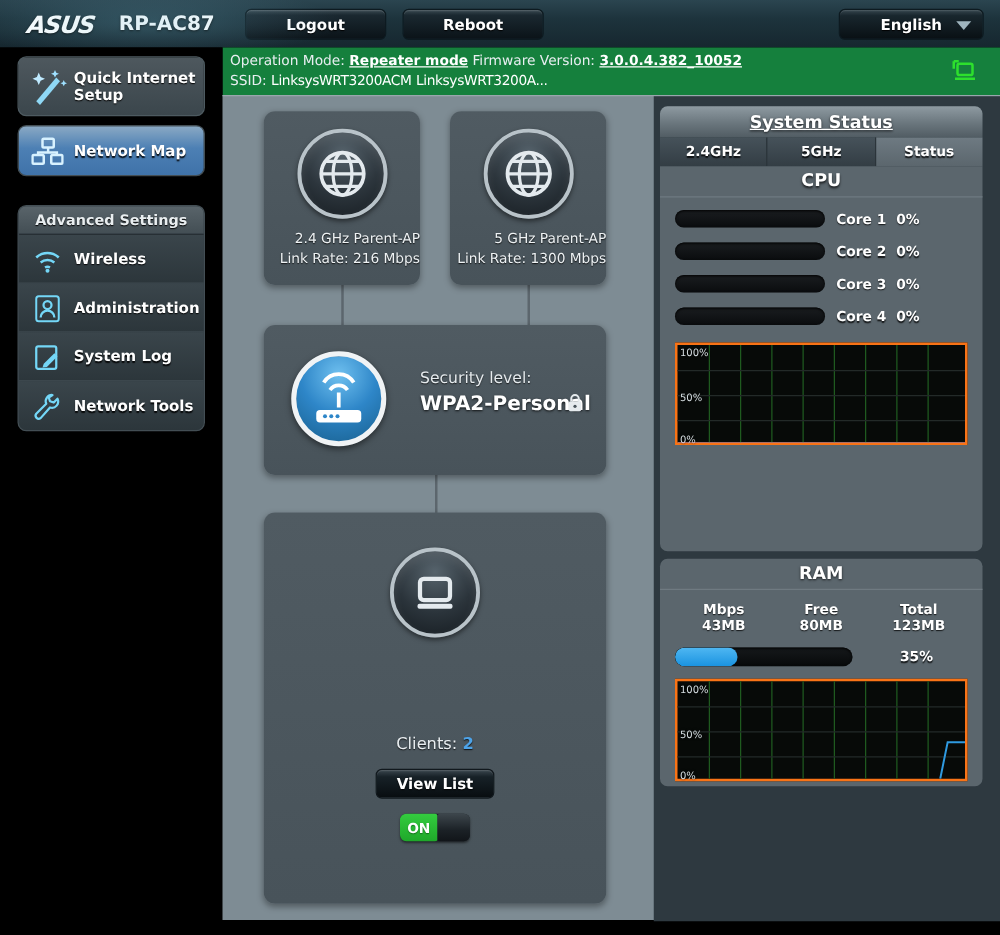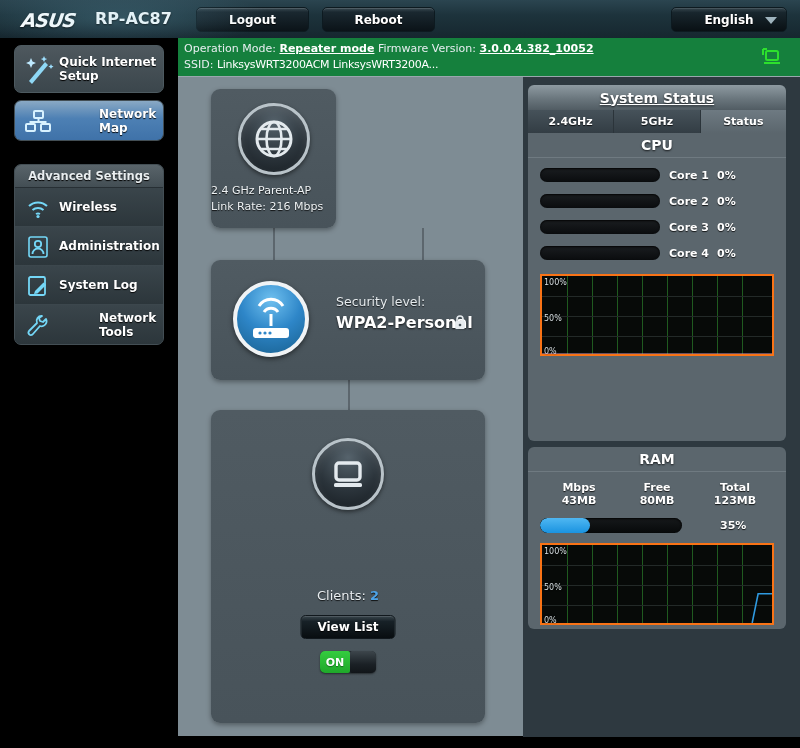--- a/index.html
+++ b/index.html
@@ -106,21 +106,21 @@
     height: 23px; background: linear-gradient(180deg,#59646a,#434e54);
     color: #e9eef0; font-size: 11.5px; font-weight: bold;
     display: flex; align-items: center; justify-content: center;
     text-shadow: 0 1px 1px #000; border-bottom: 1px solid #272f34;
   }
   .side-item {
     position: relative; height: 39px; display: flex; align-items: center;
     border-bottom: 1px solid #3c474d; cursor: pointer;
     background: linear-gradient(180deg,#3a454b,#2c363b);
   }
-  .side-item:last-child { border-bottom: none; padding-left: 40px; }
+  .side-item:last-child { border-bottom: none; }
   .side-item.active {
     background: linear-gradient(180deg,#8aa9c4 0%,#4d80b4 45%,#3f72a9 100%);
   }
   .side-item .ico { position: absolute; left: 10px; top: 8px; width: 26px; height: 24px; }
   .side-item .lbl {
     margin-left: 44px; color: #fff; font-size: 12px; font-weight: bold;
     text-shadow: 0 1px 1px rgba(0,0,0,.9);
   }
 
   
@@ -151,21 +151,21 @@
 
   .globe-wrap {
     position: absolute; left: 50%; top: 14px; transform: translateX(-50%);
     width: 72px; height: 72px; border-radius: 50%;
     background: radial-gradient(circle at 50% 25%, #55626b 0%, #2c353c 55%, #161c21 100%);
     border: 3px solid #b9c3c9;
     box-shadow: inset 0 4px 8px rgba(255,255,255,.12), 0 2px 4px rgba(0,0,0,.5);
     display: flex; align-items: center; justify-content: center;
   }
   .node-cap {
-    position: absolute; left: 0; width: 100%; text-align: left;
+    position: absolute; left: 0; width: 100%; text-align: right;
     color: #eef2f4; font-size: 11px; text-shadow: 0 1px 1px rgba(0,0,0,.8);
   }
   .cap1 { top: 95px; }
   .cap2 { top: 111px; }
 
   .router-icon-wrap {
     position: absolute; left: 22px; top: 21px; width: 76px; height: 76px;
     border-radius: 50%;
     background: radial-gradient(circle at 50% 22%, #6fc0ef 0%, #2e86c8 48%, #18608f 100%);
     border: 4px solid #f0f3f5;
@@ -422,20 +422,31 @@
           <svg viewBox="0 0 44 44" width="44" height="44">
             <circle cx="22" cy="22" r="17" fill="none" stroke="#e4eaee" stroke-width="3"></circle>
             <ellipse cx="22" cy="22" rx="7.5" ry="17" fill="none" stroke="#e4eaee" stroke-width="2.6"></ellipse>
             <path d="M5 22 h34 M8 12 h28 M8 32 h28" stroke="#e4eaee" stroke-width="2.6" fill="none"></path>
           </svg>
         </div>
         <div class="node-cap cap1">2.4 GHz Parent-AP</div>
         <div class="node-cap cap2">Link Rate: 216 Mbps</div>
       </div>
 
+      <div class="node" id="node-5">
+        <div class="globe-wrap">
+          <svg viewBox="0 0 44 44" width="44" height="44">
+            <circle cx="22" cy="22" r="17" fill="none" stroke="#e4eaee" stroke-width="3"></circle>
+            <ellipse cx="22" cy="22" rx="7.5" ry="17" fill="none" stroke="#e4eaee" stroke-width="2.6"></ellipse>
+            <path d="M5 22 h34 M8 12 h28 M8 32 h28" stroke="#e4eaee" stroke-width="2.6" fill="none"></path>
+          </svg>
+        </div>
+        <div class="node-cap cap1">5 GHz Parent-AP</div>
+        <div class="node-cap cap2">Link Rate: 1300 Mbps</div>
+      </div>
 
       <div class="node" id="node-router">
         <div class="router-icon-wrap">
           <svg viewBox="0 0 54 54" width="54" height="54">
             <path d="M15 14 a14 14 0 0 1 24 0" fill="none" stroke="#fff" stroke-width="3"></path>
             <path d="M20 20 a8.5 8.5 0 0 1 14 0" fill="none" stroke="#fff" stroke-width="3"></path>
             <path d="M27 22 v12" stroke="#fff" stroke-width="3"></path>
             <path d="M12 36 h30 a3 3 0 0 1 3 3 v4 a3 3 0 0 1 -3 3 h-30 a3 3 0 0 1 -3 -3 v-4 a3 3 0 0 1 3 -3 Z" fill="#fff"></path>
             <circle cx="16" cy="41" r="1.6" fill="#2e86c8"></circle>
             <circle cx="21" cy="41" r="1.6" fill="#2e86c8"></circle>

